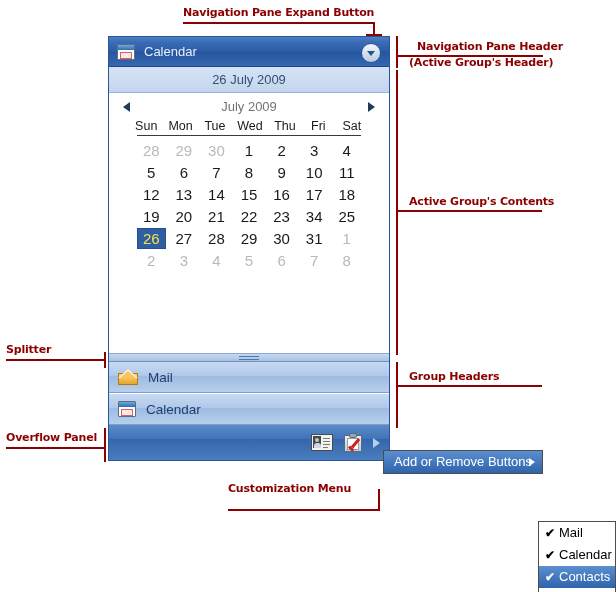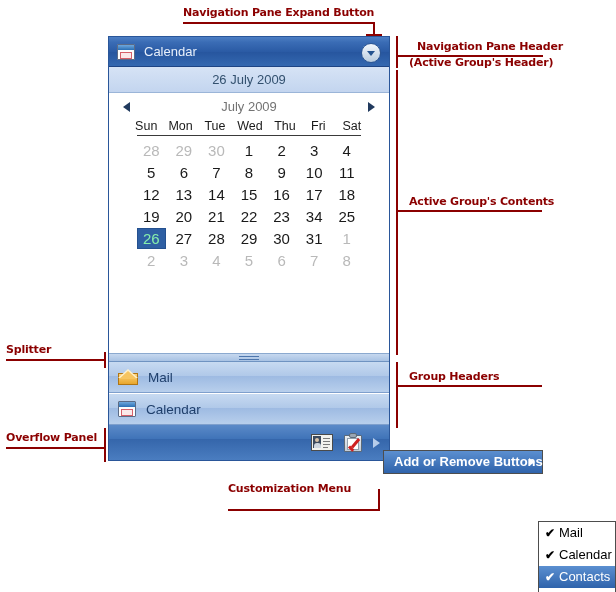--- a/index.html
+++ b/index.html
@@ -88,21 +88,21 @@
   
   .cal-grid{position:absolute;left:0;top:82px;width:280px;}
   .dow-row{display:flex;padding:0 26px;gap:11px;}
   .dow{flex:1;text-align:center;font-size:12.5px;color:#1a1a1a;padding-bottom:2px;}
   .dow-underline{height:1px;background:#3a3a3a;margin:0 28px 3px 28px;}
   .wk-row{display:flex;padding:0 26px;height:22px;align-items:center;}
   .day{flex:1;text-align:center;font-size:15px;color:#1a1a1a;}
   .day.out{color:#b9b9b9;}
   .day .sel{
     display:inline-block;min-width:23px;padding:1px 2px;
-    background:#2e5fa3;color:#86efac;border:1px solid #24508f;
+    background:#2e5fa3;color:#fde047;border:1px solid #24508f;
   }
 
   
   .clear-wrap{position:absolute;left:0;top:242px;width:280px;display:flex;justify-content:center;}
   .clear-btn{
     width:60px;height:24px;line-height:22px;text-align:center;font-size:13px;color:#000;
     background:linear-gradient(to bottom,#e2ecf9,#b6cdea);
     border:1px solid #6f94c4;border-radius:3px;
   }
 
@@ -160,21 +160,21 @@
 
   
   .menu{
     position:absolute;background:#ffffff;border:1px solid #4d4d4d;
     font-size:13px;color:#000;
   }
   #ctxmenu{left:383px;top:450px;width:158px;}
   .mi{height:22px;line-height:22px;padding-left:10px;white-space:nowrap;position:relative;}
   .mi.sel{
     background:linear-gradient(to bottom,#5b8fd0,#2f63ab);
-    color:#ffffff;font-weight:bold;
+    color:#ffffff;font-weight:normal;
   }
   .mi .subarrow{
     position:absolute;right:7px;top:7px;width:0;height:0;
     border-top:4px solid transparent;border-bottom:4px solid transparent;border-left:6px solid #ffffff;
   }
   #submenu{left:538px;top:521px;width:76px;}
   .smi{height:22px;line-height:22px;padding-left:6px;white-space:nowrap;display:flex;align-items:center;}
   .smi .ck{display:inline-block;width:14px;font-size:12px;color:#000;font-weight:bold;}
   .smi.sel{background:linear-gradient(to bottom,#5b8fd0,#2f63ab);color:#ffffff;}
   .smi.sel .ck{color:#ffffff;}

